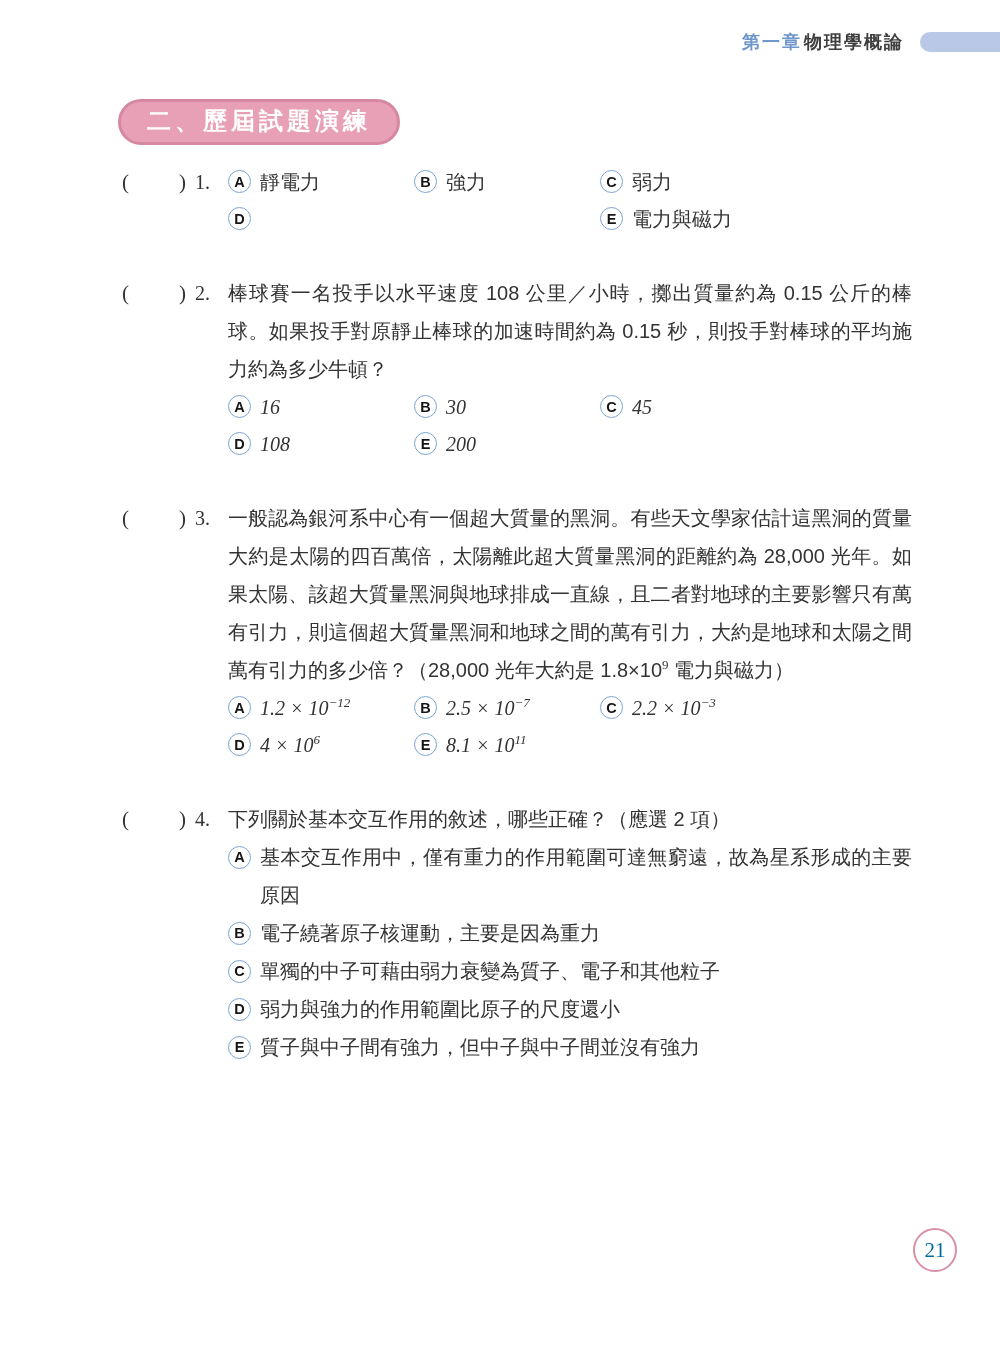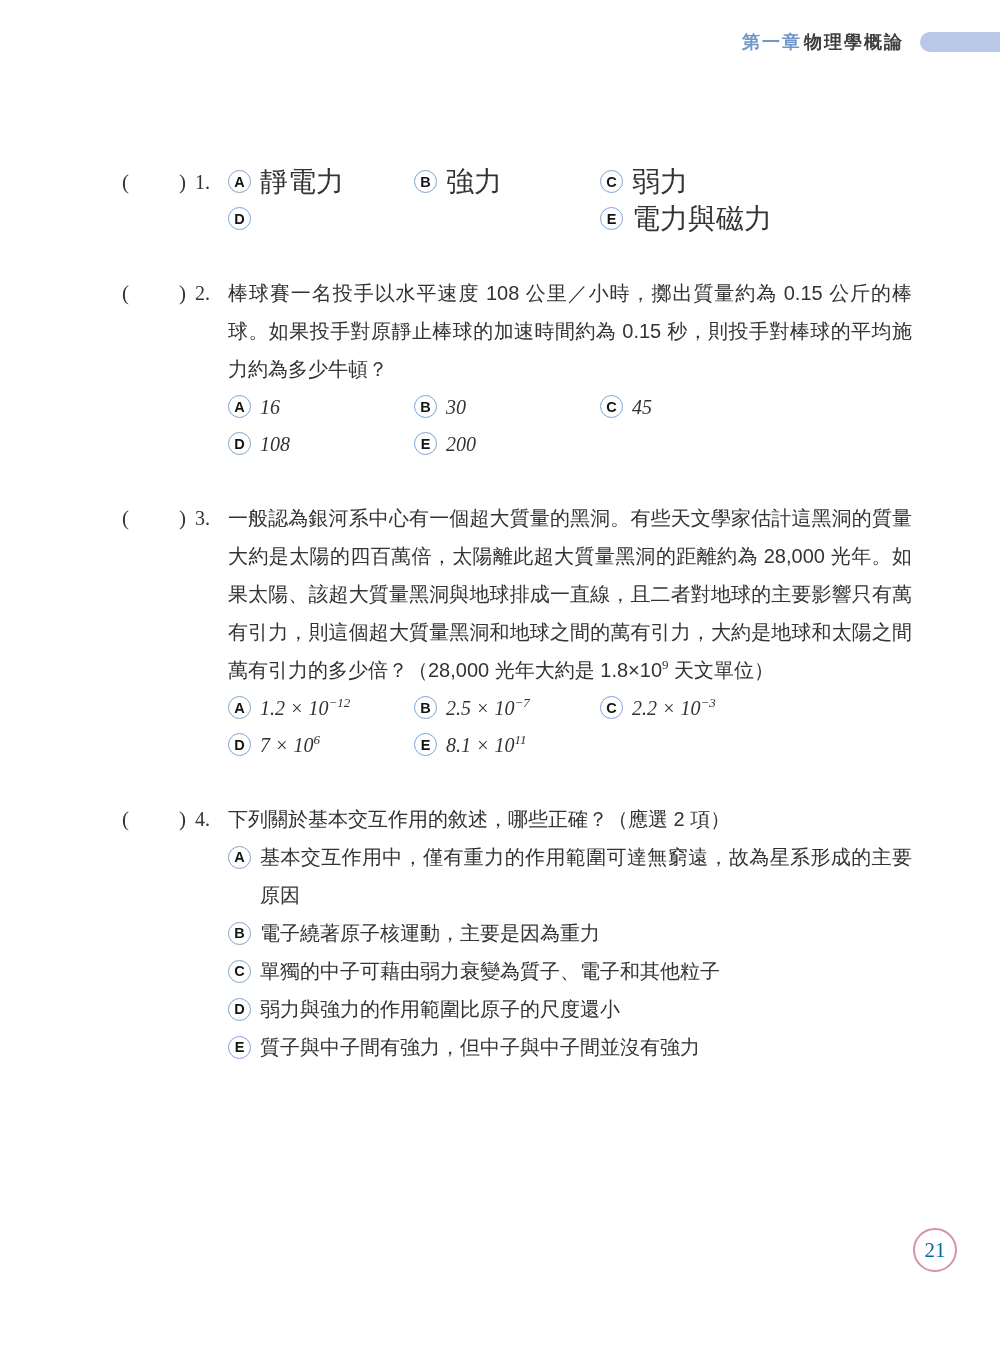--- a/index.html
+++ b/index.html
@@ -65,21 +65,21 @@
   .opt.c12 { grid-column:1 / span 2; }
   .opt-letter {
     width:23px; height:23px; flex-shrink:0;
     margin-right:9px;
     border:1.6px solid #7ba4d4; border-radius:50%;
     display:inline-flex; align-items:center; justify-content:center;
     font-size:14.5px; font-weight:bold; color:#151515;
     background:#fff;
     font-family:"Liberation Sans","DejaVu Sans",sans-serif;
   }
-  .opt-text { font-size:28px; color:#333; }
+  .opt-text { font-size:20px; color:#333; }
   .opt-text.num { font-size:20px;font-style:italic; }
 
   
   .opt-list .lopt { display:flex; align-items:flex-start; }
   .opt-list .opt-letter { margin-top:7.5px; }
   .opt-list .lopt-text { flex:1; min-width:0; text-align:justify; }
 
   
   .page-circle {
     position:absolute; right:43px; bottom:33px;
@@ -95,20 +95,21 @@
 <body>
 
 <div class="page">
 
   <div class="header">
     <span class="header-chapter">第一章</span>
     <span class="header-title">物理學概論</span>
     <span class="header-bar"></span>
   </div>
 
+  <div class="badge">二、歷屆試題演練</div>
 
   <div class="questions">
 
     <div class="question">
       <span class="q-blank">
           <span>(</span>
           <span>)</span>
         </span>
       <span class="q-num num">1.</span>
       <div class="q-body">
@@ -169,37 +170,37 @@
       </div>
     </div>
 
     <div class="question">
       <span class="q-blank">
           <span>(</span>
           <span>)</span>
         </span>
       <span class="q-num num">3.</span>
       <div class="q-body">
-        <div class="q-stem"><span>一般認為銀河系中心有一個超大質量的黑洞。有些天文學家估計這黑洞的質量大約是太陽的四百萬倍，太陽離此超大質量黑洞的距離約為 28,000 光年。如果太陽、該超大質量黑洞與地球排成一直線，且二者對地球的主要影響只有萬有引力，則這個超大質量黑洞和地球之間的萬有引力，大約是地球和太陽之間萬有引力的多少倍？（28,000 光年大約是 1.8×10</span><sup class="num">9</sup><span> 天文單位）</span></div>
+        <div class="q-stem"><span>一般認為銀河系中心有一個超大質量的黑洞。有些天文學家估計這黑洞的質量大約是太陽的四百萬倍，太陽離此超大質量黑洞的距離約為 28,000 光年。如果太陽、該超大質量黑洞與地球排成一直線，且二者對地球的主要影響只有萬有引力，則這個超大質量黑洞和地球之間的萬有引力，大約是地球和太陽之間萬有引力的多少倍？（28,000 光年大約是 1.8×10</span><sup class="num">9</sup><span> 電力與磁力）</span></div>
         <div class="opt-grid">
           <div class="opt c1">
             <span class="opt-letter">A</span>
             <span class="opt-text num"><span>1.2 × 10</span><sup>−12</sup></span>
           </div>
           <div class="opt c2">
             <span class="opt-letter">B</span>
             <span class="opt-text num"><span>2.5 × 10</span><sup>−7</sup></span>
           </div>
           <div class="opt c3">
             <span class="opt-letter">C</span>
             <span class="opt-text num"><span>2.2 × 10</span><sup>−3</sup></span>
           </div>
           <div class="opt c1">
             <span class="opt-letter">D</span>
-            <span class="opt-text num"><span>7 × 10</span><sup>6</sup></span>
+            <span class="opt-text num"><span>4 × 10</span><sup>6</sup></span>
           </div>
           <div class="opt c2">
             <span class="opt-letter">E</span>
             <span class="opt-text num"><span>8.1 × 10</span><sup>11</sup></span>
           </div>
         </div>
       </div>
     </div>
 
     <div class="question">

